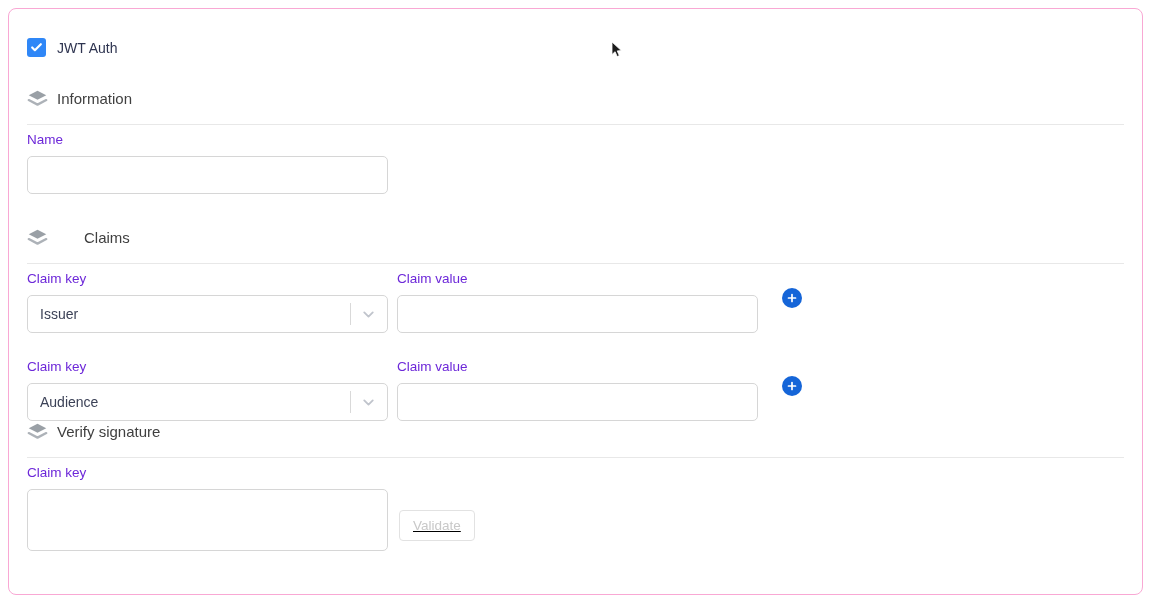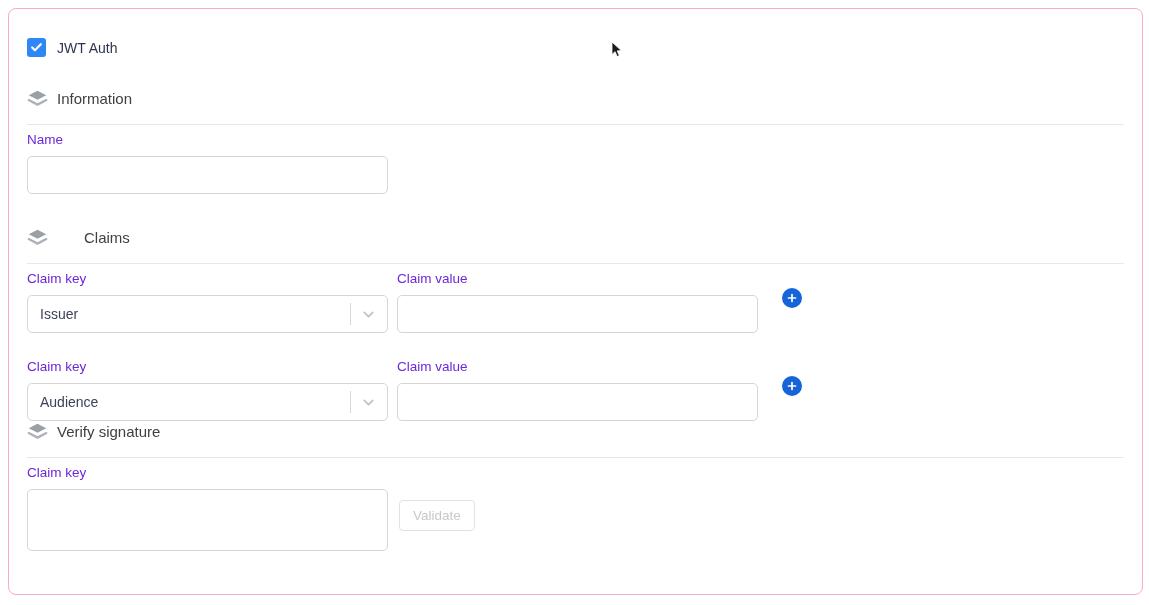--- a/index.html
+++ b/index.html
@@ -111,21 +111,22 @@
     background: #1565d8;
     color: #ffffff;
     display: flex; align-items: center; justify-content: center;
     cursor: pointer;
     margin-left: 24px;
     margin-bottom: 9px;
     padding: 0;
   }
   .pubkey-row {
     display: flex;
-    align-items: flex-start;
+    align-items: center;
+    text-decoration: underline;
   }
   .pubkey-textarea {
     width: 361px;
     height: 62px;
     border: 1px solid #d6d6d6;
     border-radius: 5px;
     resize: none;
     outline: none;
     font-size: 14px;
     color: #3c4257;

